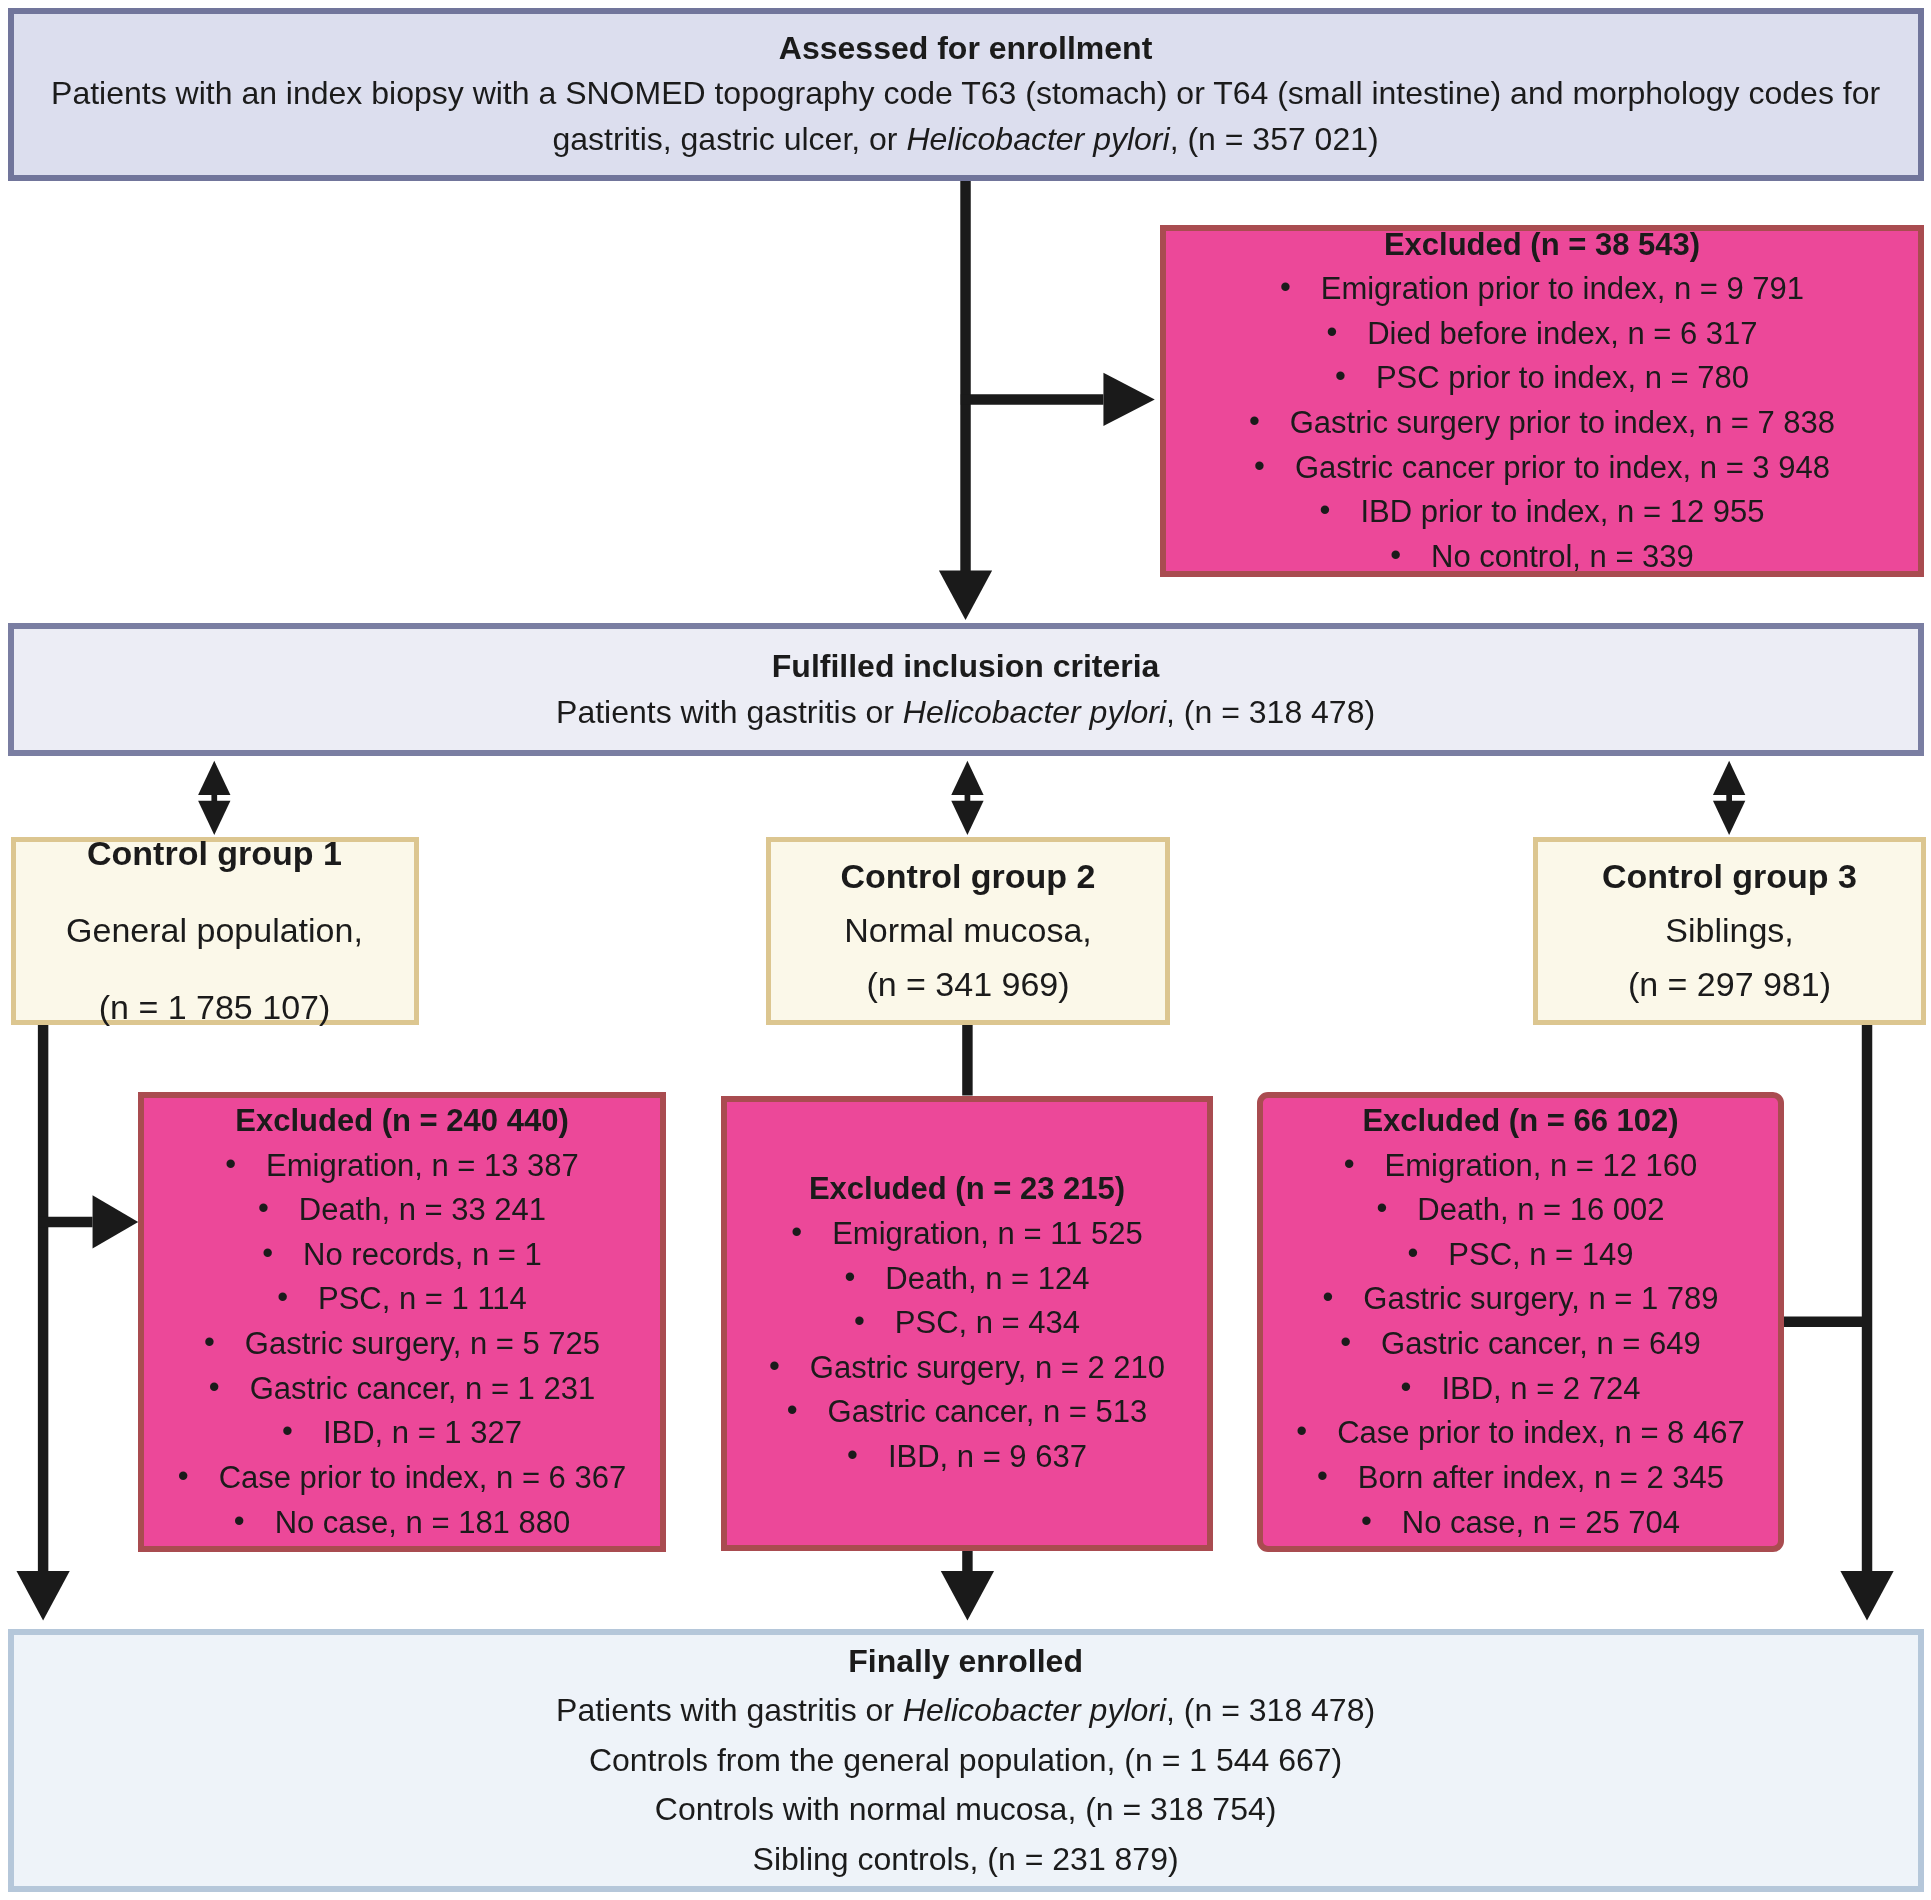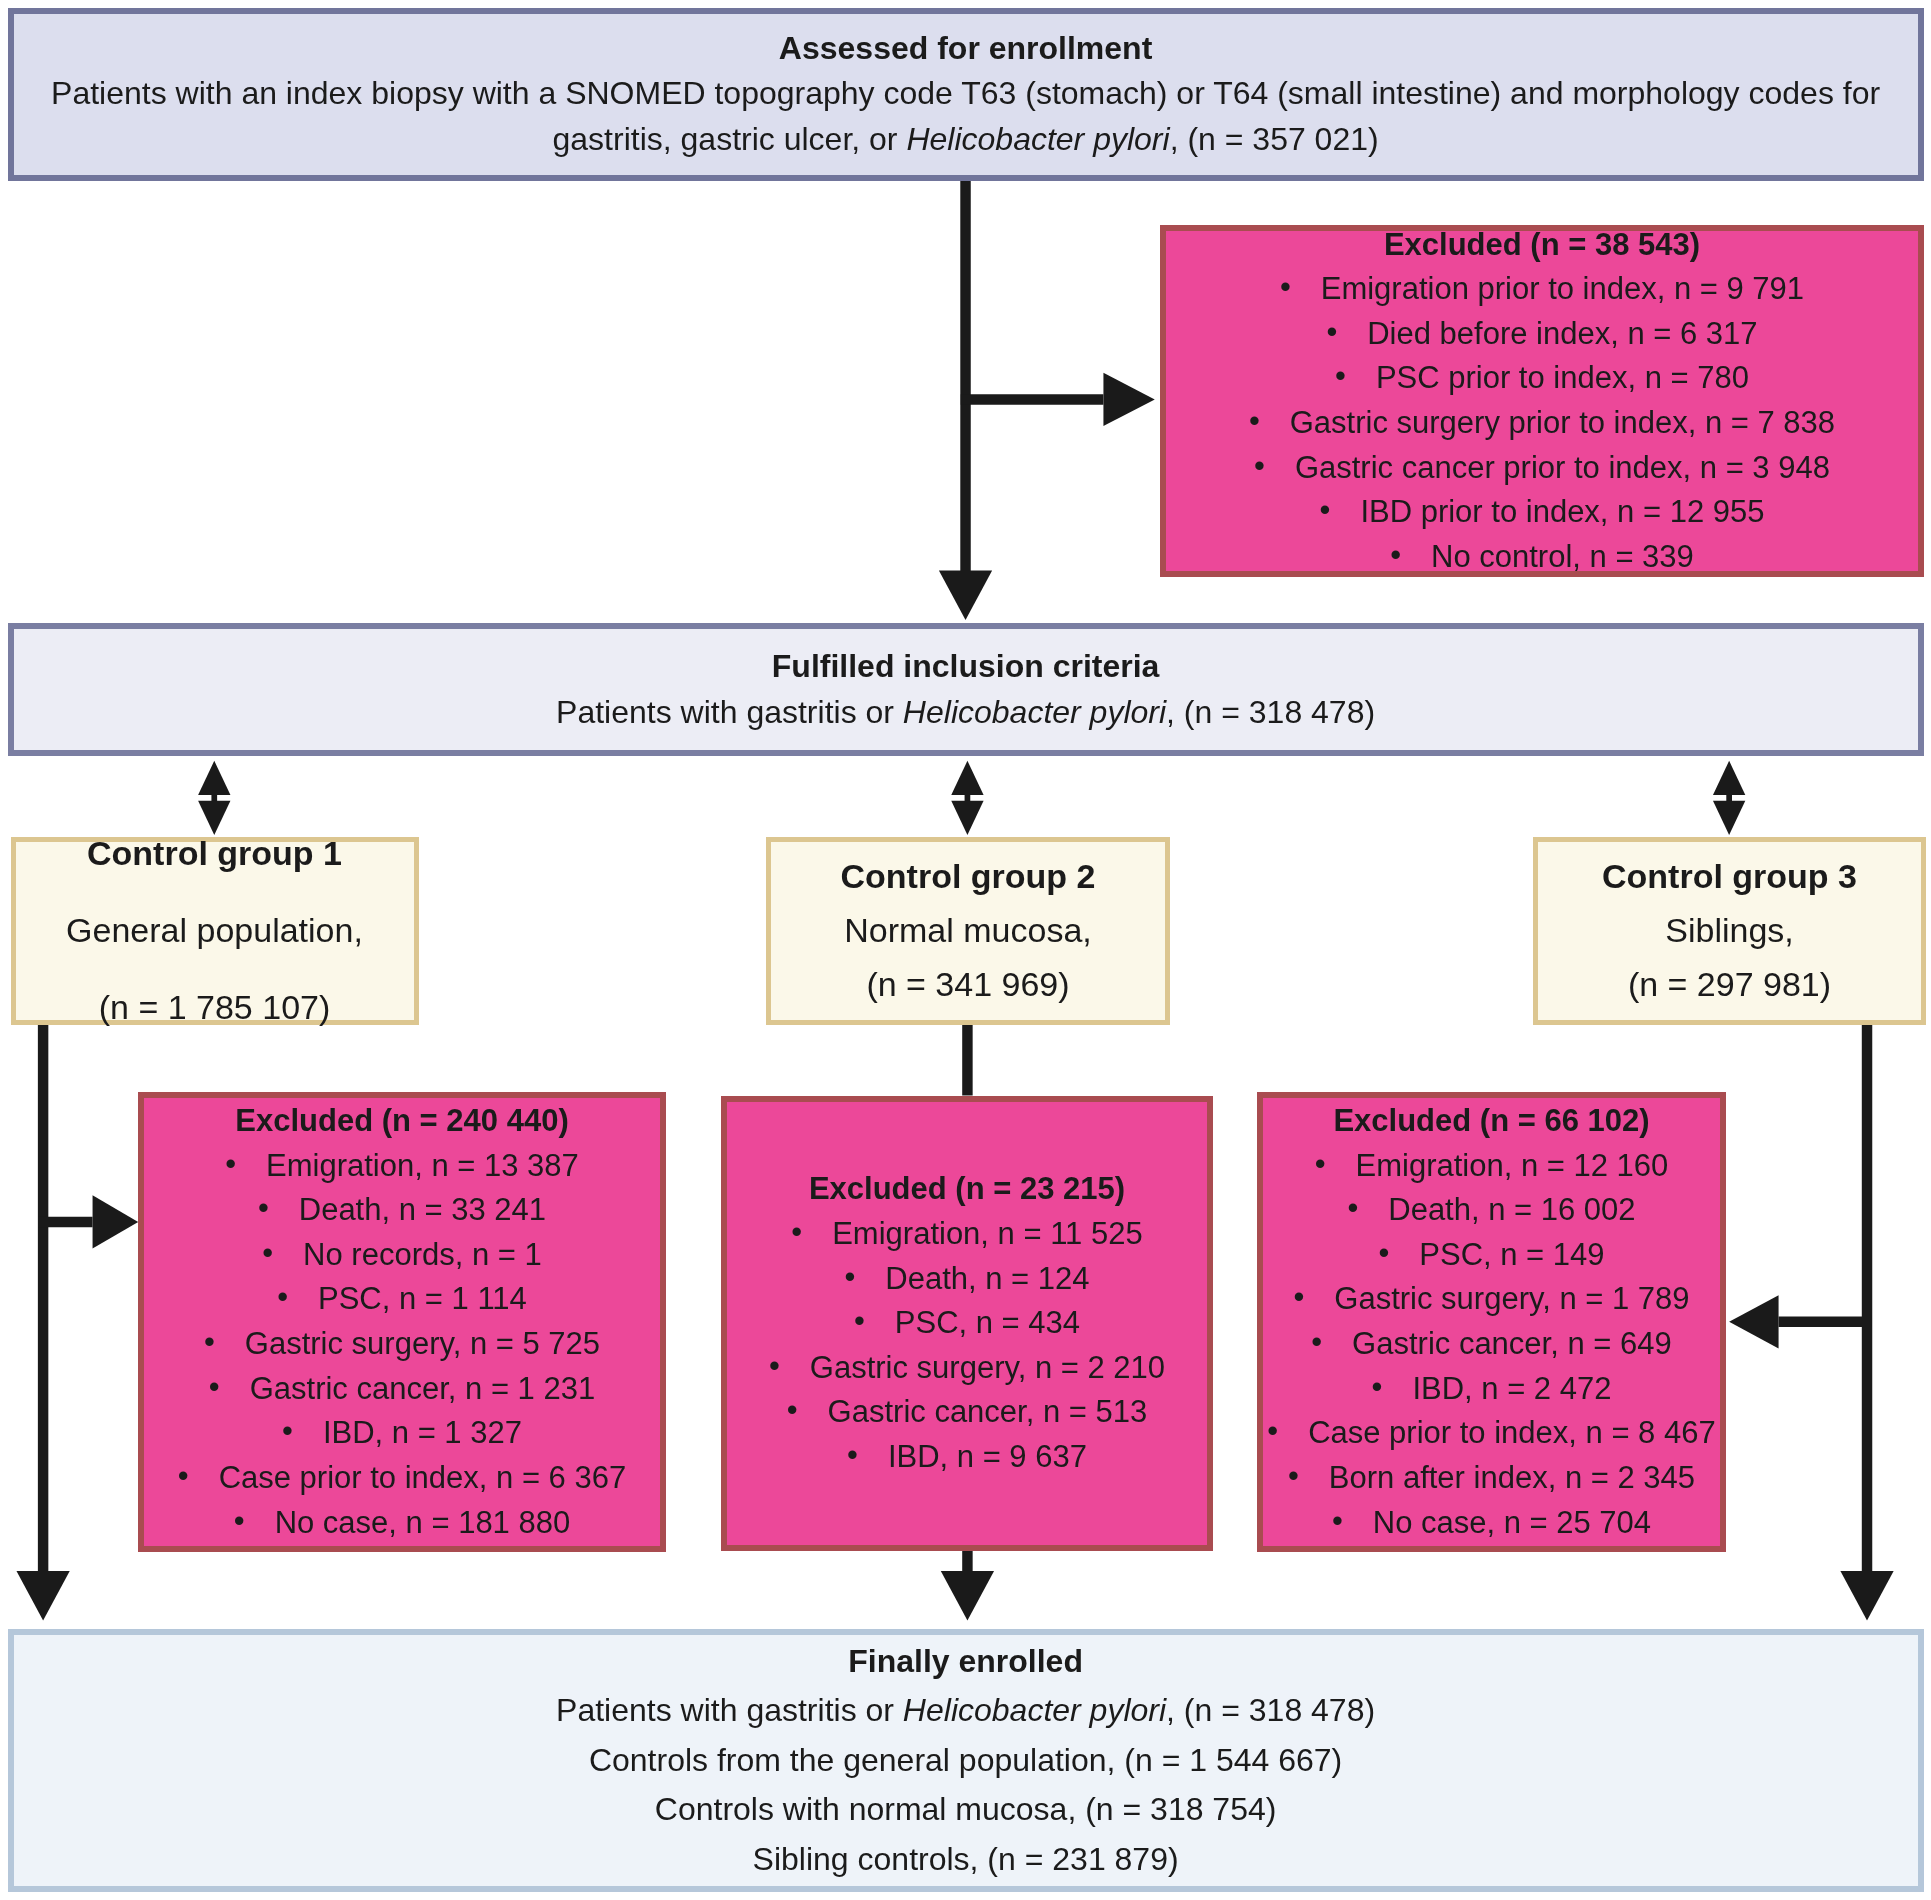--- a/index.html
+++ b/index.html
@@ -157,29 +157,29 @@
     <div>
         <div class="bullet-line"><span class="bullet">•</span><span>Emigration, n = 11 525</span></div>
         <div class="bullet-line"><span class="bullet">•</span><span>Death, n = 124</span></div>
         <div class="bullet-line"><span class="bullet">•</span><span>PSC, n = 434</span></div>
         <div class="bullet-line"><span class="bullet">•</span><span>Gastric surgery, n = 2 210</span></div>
         <div class="bullet-line"><span class="bullet">•</span><span>Gastric cancer, n = 513</span></div>
         <div class="bullet-line"><span class="bullet">•</span><span>IBD, n = 9 637</span></div>
       </div>
   </div>
 
-  <div class="node node-pink" style="left:1257px;top:1092px;width:469px;height:460px;">
+  <div class="node node-pink" style="left:1257px;top:1092px;width:527px;height:460px;border-radius:11px;">
     <div class="x-title">Excluded (n = 66 102)</div>
     <div>
         <div class="bullet-line"><span class="bullet">•</span><span>Emigration, n = 12 160</span></div>
         <div class="bullet-line"><span class="bullet">•</span><span>Death, n = 16 002</span></div>
         <div class="bullet-line"><span class="bullet">•</span><span>PSC, n = 149</span></div>
         <div class="bullet-line"><span class="bullet">•</span><span>Gastric surgery, n = 1 789</span></div>
         <div class="bullet-line"><span class="bullet">•</span><span>Gastric cancer, n = 649</span></div>
-        <div class="bullet-line"><span class="bullet">•</span><span>IBD, n = 2 472</span></div>
+        <div class="bullet-line"><span class="bullet">•</span><span>IBD, n = 2 724</span></div>
         <div class="bullet-line"><span class="bullet">•</span><span>Case prior to index, n = 8 467</span></div>
         <div class="bullet-line"><span class="bullet">•</span><span>Born after index, n = 2 345</span></div>
         <div class="bullet-line"><span class="bullet">•</span><span>No case, n = 25 704</span></div>
       </div>
   </div>
 
   <div class="node node-blue pad-h" style="left:7.6px;top:1629px;width:1916px;height:263px;">
     <div class="t-title fin-line">Finally enrolled</div>
     <div class="fin-line"><span>Patients with gastritis or </span><span class="it">Helicobacter pylori</span><span>, (n = 318 478)</span></div>
     <div class="fin-line"><span>Controls from the general population, (n = 1 544 667)</span></div>

